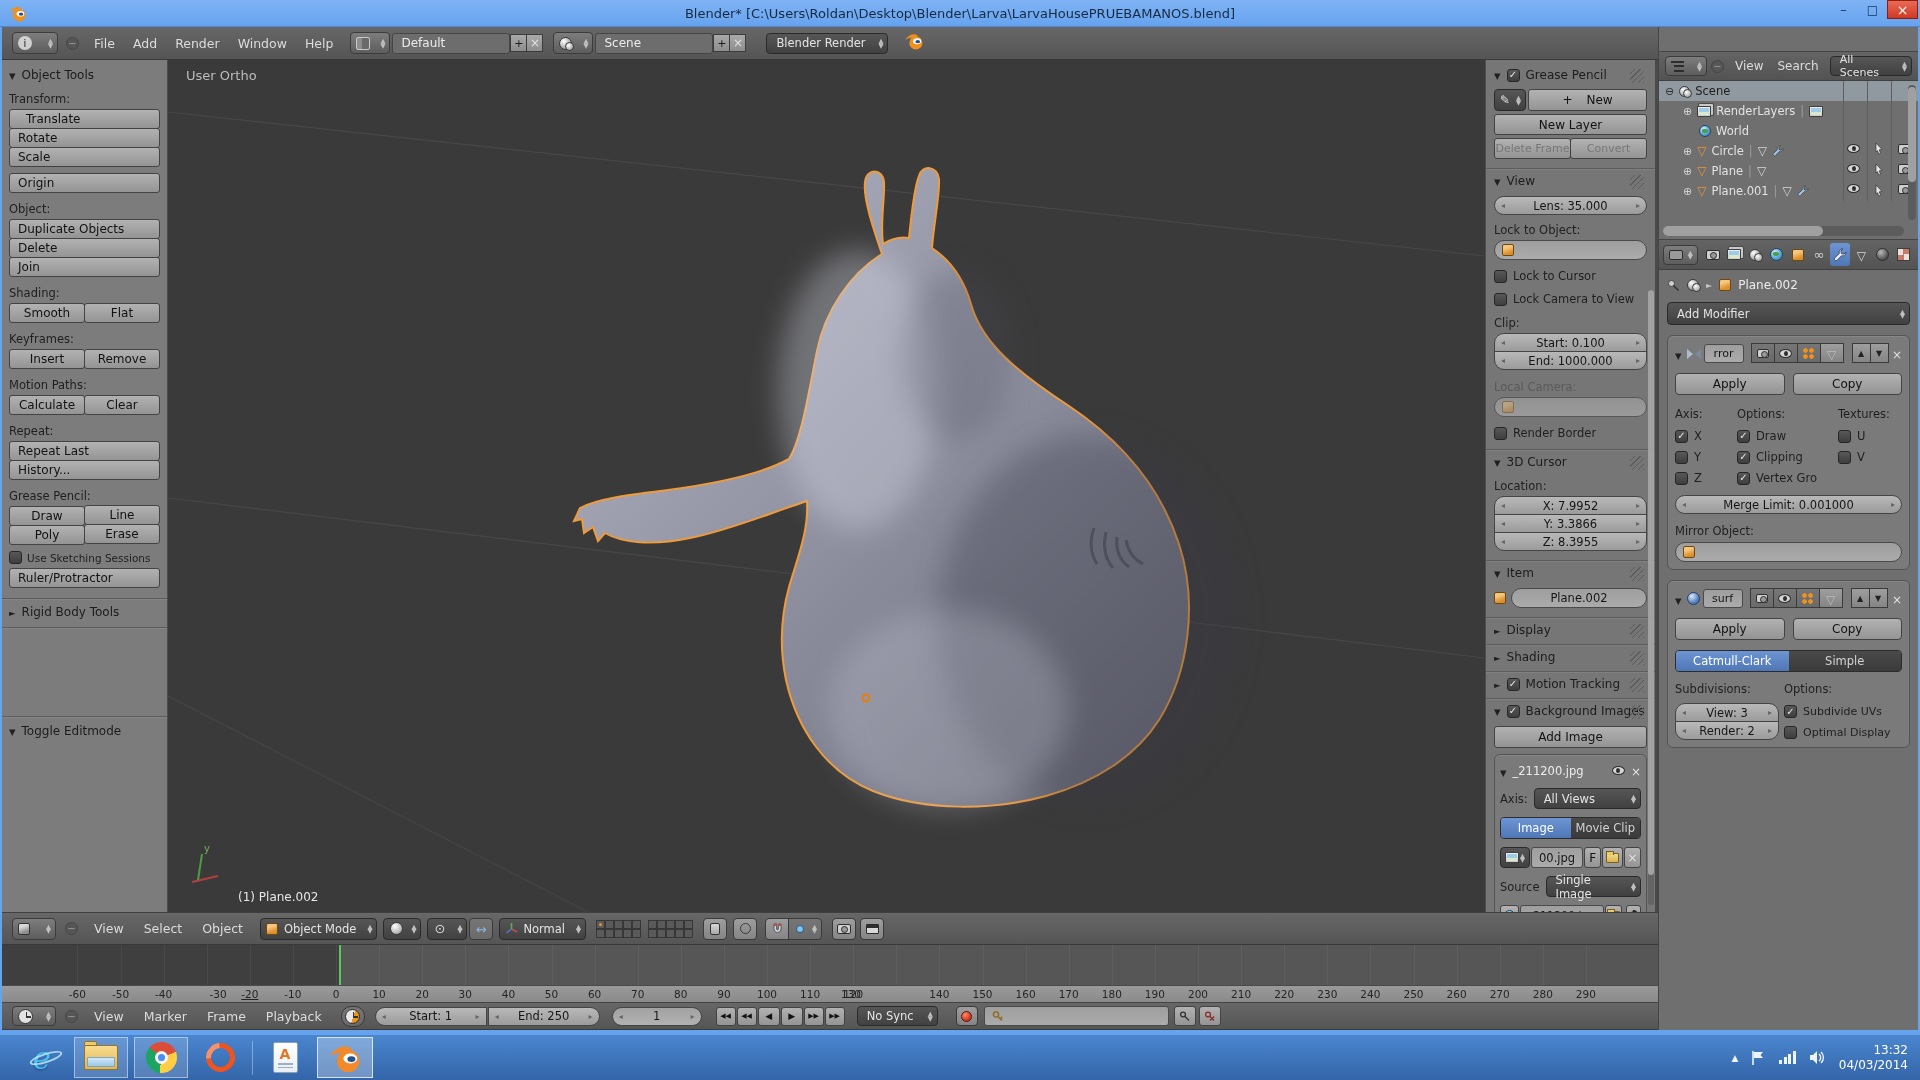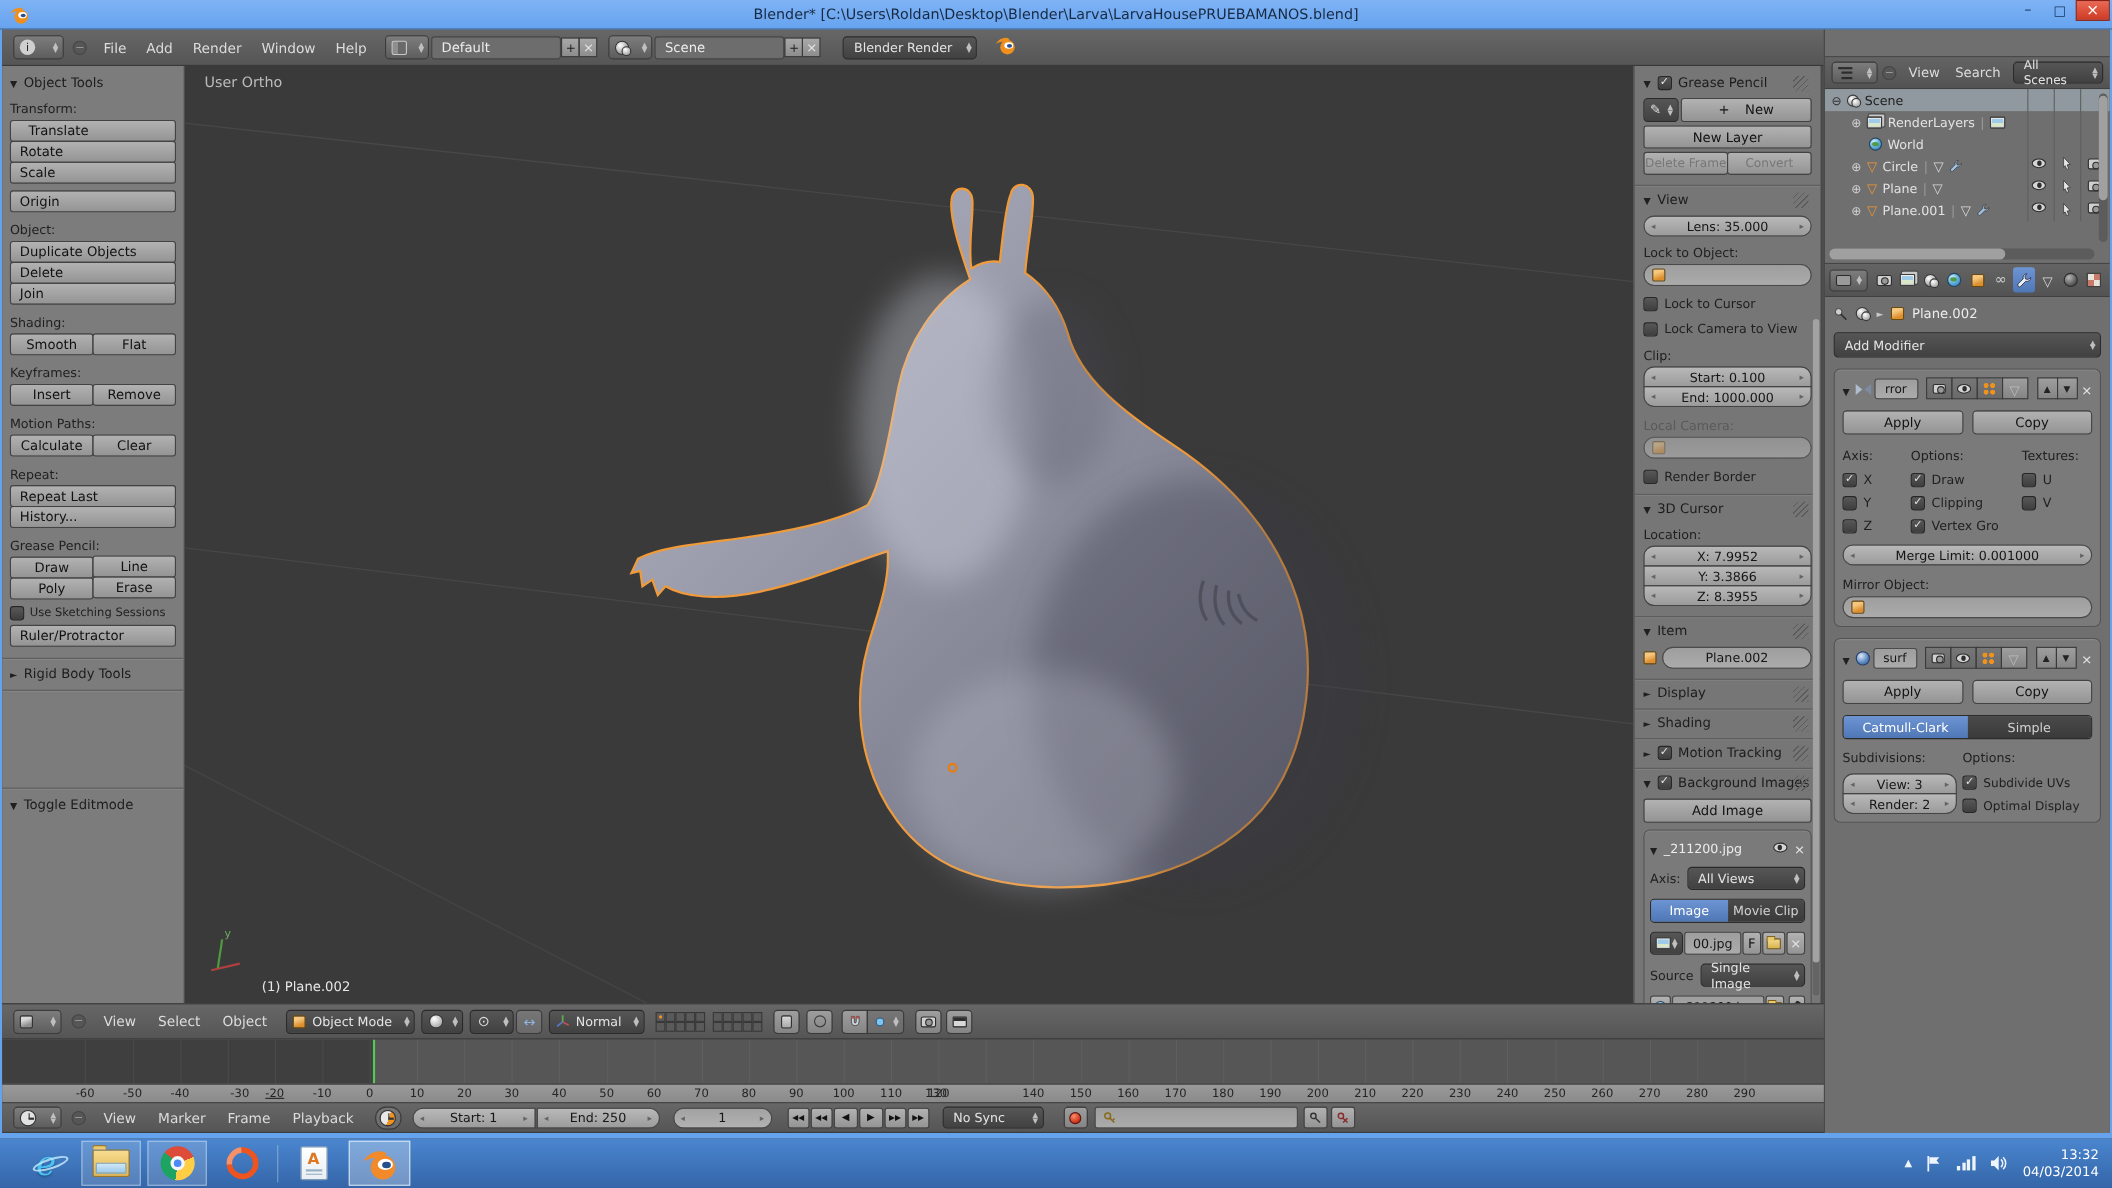--- a/index.html
+++ b/index.html
@@ -189,21 +189,21 @@
     <div class="stack" style="margin-top:3px">
       <div class="row2">
         <div class="btn">Draw</div>
         <div class="btn">Line</div>
       </div>
       <div class="row2" style="margin-top:-1px">
         <div class="btn">Poly</div>
         <div class="btn">Erase</div>
       </div>
     </div>
-    <div style="display:flex;gap:5px;margin-top:6px">
+    <div style="display:flex;align-items:center;gap:5px;margin-top:6px">
       <span class="chk"></span>
       <span style="color:#1f1f1f;font-size:10.5px;white-space:nowrap">Use Sketching Sessions</span>
     </div>
     <div class="btn" style="margin-top:4px;justify-content:flex-start;padding-left:8px">Ruler/Protractor</div>
     <div class="sep" style="margin:10px -7px 0"></div>
     <div class="phead" style="margin-top:4px">
         <span class="tr"></span>
         <span>Rigid Body Tools</span>
       </div>
     <div class="sep" style="margin:6px -7px 0"></div>
@@ -902,21 +902,21 @@
     <span class="pill" style="width:112px;margin-left:-1px;border-radius:0 10px 10px 0">End: 250</span>
     <span class="pill" style="width:90px;margin-left:10px;background:linear-gradient(#a2a2a2,#b2b2b2)">1</span>
     <span style="display:flex;margin-left:12px;gap:1px">
       <span class="btn" style="width:20px;height:19px;font-size:7px">◀◀</span>
       <span class="btn" style="width:20px;height:19px;font-size:7px">◀◀</span>
       <span class="btn" style="width:22px;height:19px;font-size:9px">◀</span>
       <span class="btn" style="width:22px;height:19px;font-size:9px">▶</span>
       <span class="btn" style="width:20px;height:19px;font-size:7px">▶▶</span>
       <span class="btn" style="width:20px;height:19px;font-size:7px">▶▶</span>
     </span>
-    <span class="darksel" style="width:92px;margin-left:10px;height:20px" title="No Sync">
+    <span class="darksel" style="width:81px;margin-left:10px;height:20px" title="No Sync">
         <span>No Sync</span>
         <span class="ud"></span>
       </span>
     <span style="margin-left:16px;width:22px;height:20px;border-radius:4px;background:linear-gradient(#9e9e9e,#858585);border:1px solid #3a3a3a;display:flex;align-items:center;justify-content:center">
         <span style="width:11px;height:11px;border-radius:50%;background:radial-gradient(circle at 35% 30%,#ff8a6a,#cc3318 70%);border:1px solid #5c1410"></span>
       </span>
     <span class="field" style="width:185px;margin-left:4px;border-radius:3px;height:20px">
         <svg width="12" height="12">
           <circle cx="4" cy="4.5" r="2.6" fill="none" stroke="#8a6a1a" stroke-width="1.4"></circle>
           <path d="M6,6.5 L10,10.5 M8.7,8.2 l1.6,-1.4" stroke="#8a6a1a" stroke-width="1.4" fill="none"></path>

